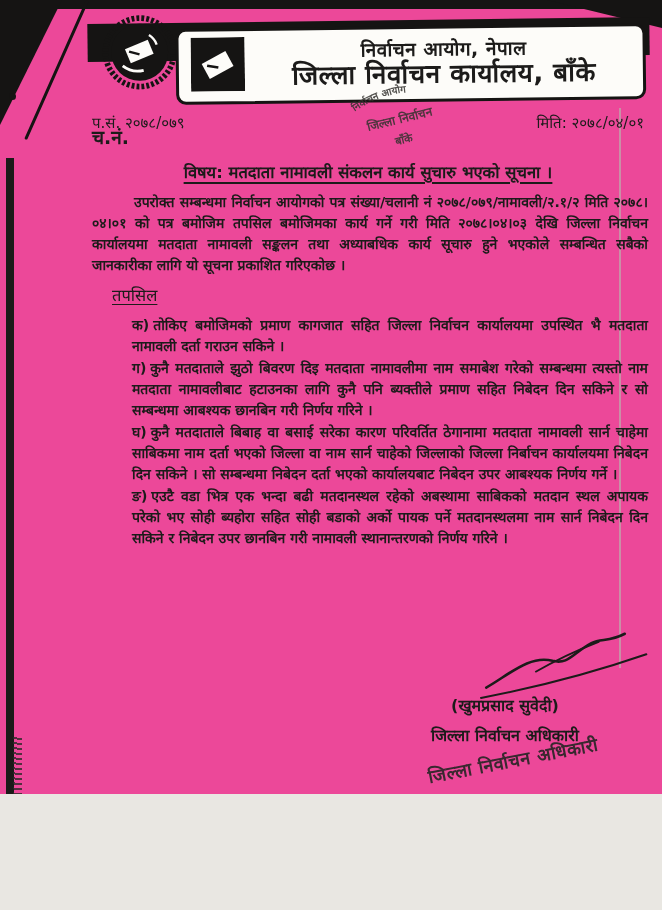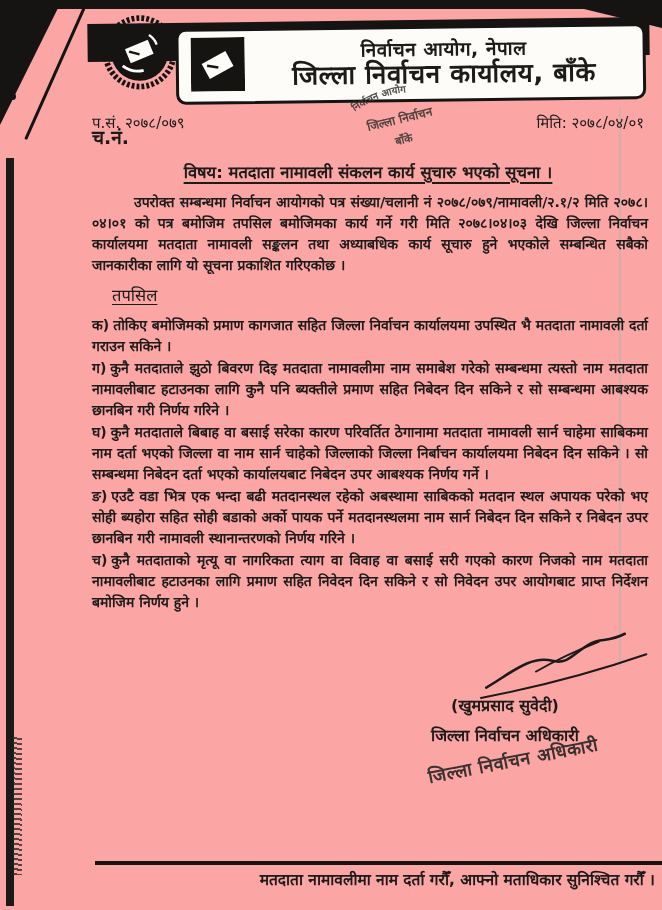--- a/index.html
+++ b/index.html
@@ -1,19 +1,19 @@
 <!DOCTYPE html>
 <html><head>
 <meta charset="utf-8">
 <style>
   * { margin:0; padding:0; box-sizing:border-box; }
   html,body { background:#e9e7e2; }
   .page {
-    position:relative; width:662px; height:910px; margin:0 auto;
-    background:#fca5a5; overflow:hidden; color:#1c1b1a;
+    position:relative; width:662px; height:794px; margin:0 auto;
+    background:#ec4899; overflow:hidden; color:#1c1b1a;
     font-family:"DejaVu Sans", sans-serif;
     padding-left:41px;
   }
   
   .scan-topbar { position:absolute; left:0; top:0; width:662px; height:9px; background:#151413; }
   .scan-tr-wedge { position:absolute; right:0; top:0; width:115px; height:28px; background:#151413;
     clip-path:polygon(0 0,100% 0,100% 100%); }
   .scan-tl-corner { position:absolute; left:0; top:0; width:62px; height:125px; background:#151413;
     clip-path:polygon(0 0,100% 0,0 100%); }
   .scan-diagonal { position:absolute; left:55px; top:-6px; width:3px; height:152px; background:#151413;
@@ -43,21 +43,21 @@
   .dispatch { position:absolute; left:92px; top:124px; font-size:19px; font-weight:700; }
   
   .subject-wrap { position:absolute; left:92px; top:160px; width:552px; text-align:center; }
   .subject { font-size:16.5px; font-weight:700; text-decoration:underline; text-underline-offset:4px;
     text-decoration-thickness:1.5px; }
   .content { position:absolute; left:92px; top:192px; width:556px; font-size:14px; font-weight:600;
     line-height:1.5; text-align:justify; }
   .intro { text-indent:42px; margin-bottom:6px; }
   .list-heading { display:inline-block; margin:2px 0 6px 20px; font-size:16.5px; font-weight:400;
     text-decoration:underline; text-underline-offset:3px; }
-  .item { margin-bottom:1px; }
+  .item { margin-bottom:1px;margin-left:40px; }
   .item .lbl { font-weight:700; padding-right:4px; }
   
   .sig-block { position:absolute; left:380px; top:634px; width:250px; text-align:center; }
   .sig-scribble { position:relative; left:60px; transform:rotate(-4deg); }
   .sig-name { font-size:16px; font-weight:700; margin-top:-6px; }
   .sig-title { font-size:16px; font-weight:700; margin-top:8px; }
   .officer-stamp { position:absolute; left:398px; top:748px; width:230px; text-align:center;
     font-size:18px; font-weight:700; color:#262524; transform:rotate(-11deg); letter-spacing:.5px; opacity:.9; }
   
   .footer-divider { position:absolute; left:95px; top:861px; width:567px; height:4px; background:#151413; }
@@ -137,21 +137,20 @@
     <span class="subject">विषय: मतदाता नामावली संकलन कार्य सुचारु भएको सूचना ।</span>
   </div>
 
   <div class="content">
     <p class="intro">उपरोक्त  सम्बन्धमा निर्वाचन आयोगको पत्र संख्या/चलानी नं २०७८/०७९/नामावली/२.१/२ मिति २०७८।०४।०१ को पत्र बमोजिम तपसिल बमोजिमका कार्य गर्ने गरी मिति २०७८।०४।०३ देखि जिल्ला निर्वाचन कार्यालयमा मतदाता नामावली सङ्कलन तथा अध्याबधिक कार्य सूचारु हुने भएकोले सम्बन्धित सबैको जानकारीका लागि यो सूचना प्रकाशित गरिएकोछ ।</p>
     <span class="list-heading">तपसिल</span>
     <p class="item"><span class="lbl">क)</span><span>तोकिए बमोजिमको प्रमाण कागजात सहित जिल्ला निर्वाचन कार्यालयमा उपस्थित भै मतदाता नामावली दर्ता गराउन सकिने ।</span></p>
     <p class="item"><span class="lbl">ग)</span><span>कुनै मतदाताले झुठो बिवरण दिइ मतदाता नामावलीमा नाम समाबेश गरेको सम्बन्धमा त्यस्तो नाम मतदाता नामावलीबाट हटाउनका लागि कुनै पनि ब्यक्तीले प्रमाण सहित निबेदन दिन सकिने र सो सम्बन्धमा आबश्यक छानबिन गरी निर्णय गरिने ।</span></p>
     <p class="item"><span class="lbl">घ)</span><span>कुनै मतदाताले बिबाह वा बसाई सरेका कारण परिवर्तित ठेगानामा मतदाता नामावली सार्न चाहेमा साबिकमा नाम दर्ता भएको जिल्ला वा नाम सार्न चाहेको जिल्लाको जिल्ला निर्बाचन कार्यालयमा निबेदन दिन सकिने । सो सम्बन्धमा निबेदन दर्ता भएको कार्यालयबाट निबेदन उपर आबश्यक निर्णय गर्ने ।</span></p>
     <p class="item"><span class="lbl">ङ)</span><span>एउटै वडा भित्र एक भन्दा बढी मतदानस्थल रहेको अबस्थामा साबिकको मतदान स्थल अपायक परेको भए सोही ब्यहोरा सहित सोही बडाको अर्को पायक पर्ने मतदानस्थलमा नाम सार्न निबेदन दिन सकिने र निबेदन उपर छानबिन गरी नामावली स्थानान्तरणको निर्णय गरिने ।</span></p>
-    <p class="item"><span class="lbl">च)</span><span>कुनै मतदाताको मृत्यू वा नागरिकता त्याग वा विवाह वा बसाई सरी गएको कारण निजको नाम मतदाता नामावलीबाट हटाउनका लागि प्रमाण सहित निवेदन दिन सकिने र सो निवेदन उपर आयोगबाट प्राप्त निर्देशन बमोजिम निर्णय हुने ।</span></p>
   </div>
 
   <div class="sig-block">
     <div class="sig-scribble">
       <svg width="180" height="62" viewBox="0 0 180 62">
         <path d="M10 48 C 32 38, 55 18, 78 26 C 94 31, 98 20, 118 11 C 128 7, 136 11, 152 4" stroke="#1c1b1a" stroke-width="2.6" fill="none" stroke-linecap="round"></path>
         <path d="M60 36 C 80 26, 100 18, 126 10" stroke="#1c1b1a" stroke-width="1.8" fill="none"></path>
         <path d="M4 58 C 55 52, 120 40, 172 26" stroke="#1c1b1a" stroke-width="2" fill="none" stroke-linecap="round"></path>
       </svg>
     </div>

